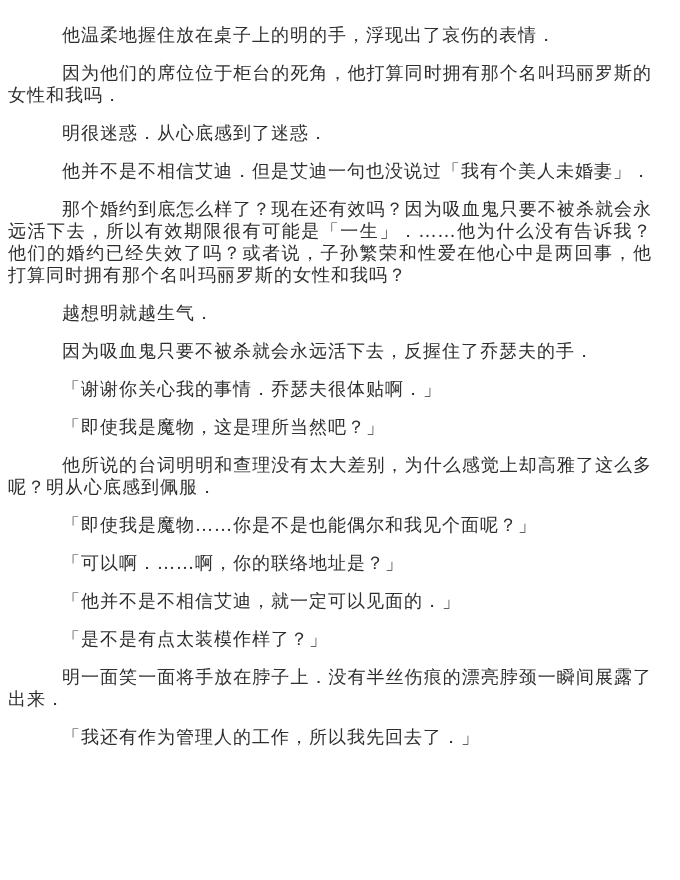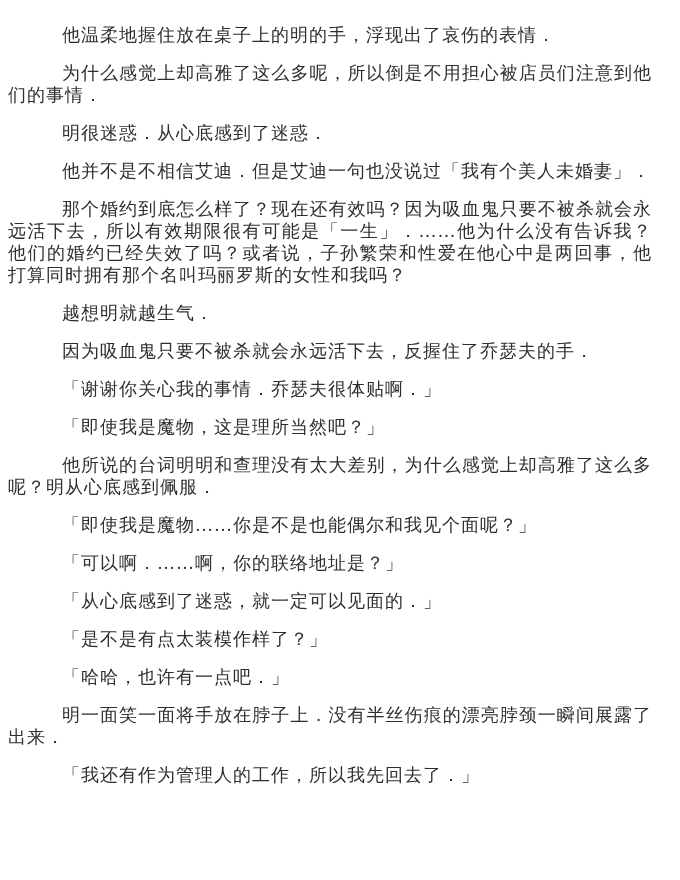--- a/index.html
+++ b/index.html
@@ -26,29 +26,28 @@
     text-indent: 3em;
     text-align: justify;
     -webkit-font-smoothing: antialiased;
   }
 </style>
 </head>
 <body>
 
 <div class="page">
   <p>他温柔地握住放在桌子上的明的手，浮现出了哀伤的表情．</p>
-  <p>为什么感觉上却高雅了这么多呢，所以倒是不用担心被店员们注意到他们的事情．</p>
+  <p>因为他们的席位位于柜台的死角，他打算同时拥有那个名叫玛丽罗斯的女性和我吗．</p>
   <p>明很迷惑．从心底感到了迷惑．</p>
   <p>他并不是不相信艾迪．但是艾迪一句也没说过「我有个美人未婚妻」．</p>
   <p>那个婚约到底怎么样了？现在还有效吗？因为吸血鬼只要不被杀就会永远活下去，所以有效期限很有可能是「一生」．……他为什么没有告诉我？他们的婚约已经失效了吗？或者说，子孙繁荣和性爱在他心中是两回事，他打算同时拥有那个名叫玛丽罗斯的女性和我吗？</p>
   <p>越想明就越生气．</p>
   <p>因为吸血鬼只要不被杀就会永远活下去，反握住了乔瑟夫的手．</p>
   <p>「谢谢你关心我的事情．乔瑟夫很体贴啊．」</p>
   <p>「即使我是魔物，这是理所当然吧？」</p>
   <p>他所说的台词明明和查理没有太大差别，为什么感觉上却高雅了这么多呢？明从心底感到佩服．</p>
   <p>「即使我是魔物……你是不是也能偶尔和我见个面呢？」</p>
   <p>「可以啊．……啊，你的联络地址是？」</p>
-  <p>「从心底感到了迷惑，就一定可以见面的．」</p>
+  <p>「他并不是不相信艾迪，就一定可以见面的．」</p>
   <p>「是不是有点太装模作样了？」</p>
-  <p>「哈哈，也许有一点吧．」</p>
   <p>明一面笑一面将手放在脖子上．没有半丝伤痕的漂亮脖颈一瞬间展露了出来．</p>
   <p>「我还有作为管理人的工作，所以我先回去了．」</p>
 </div>
 
 </body></html>

